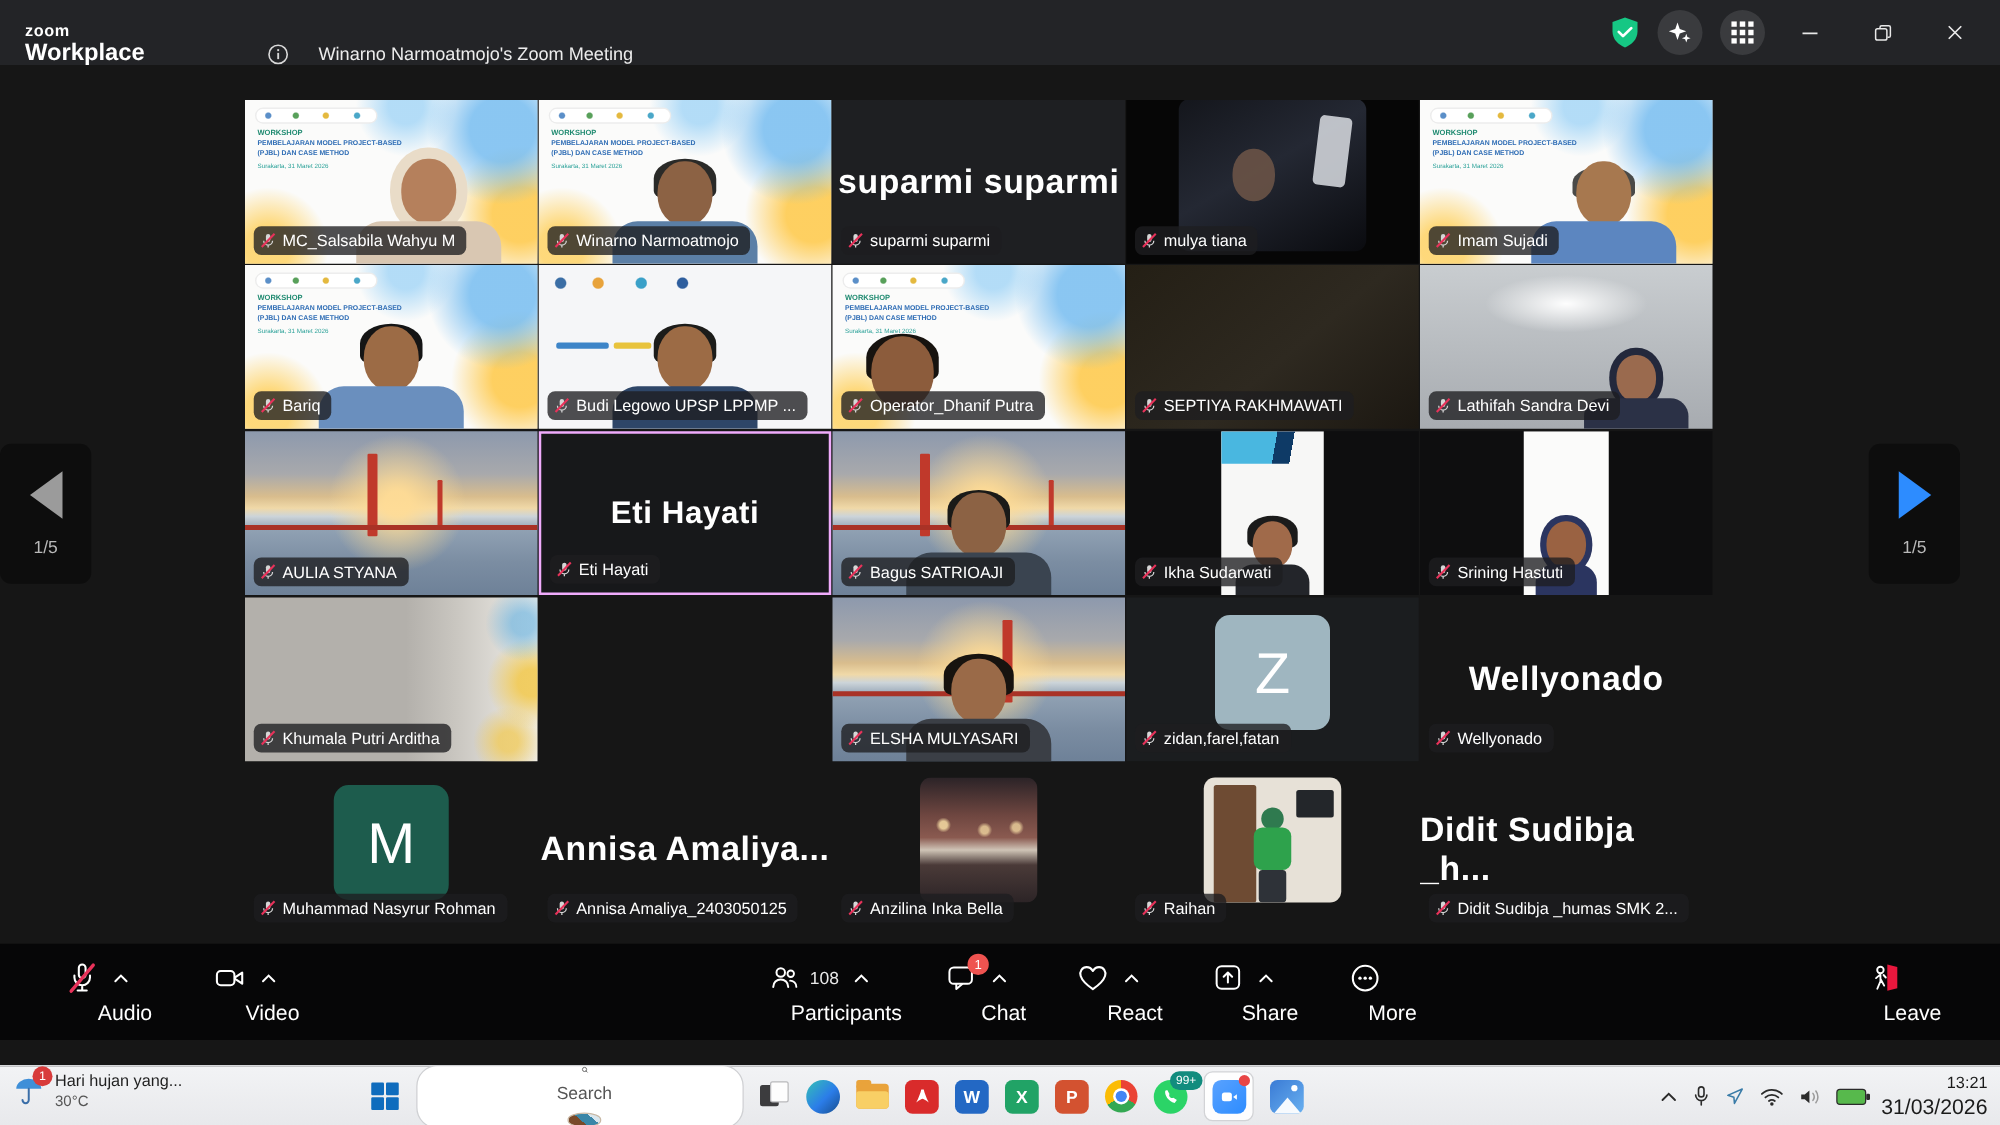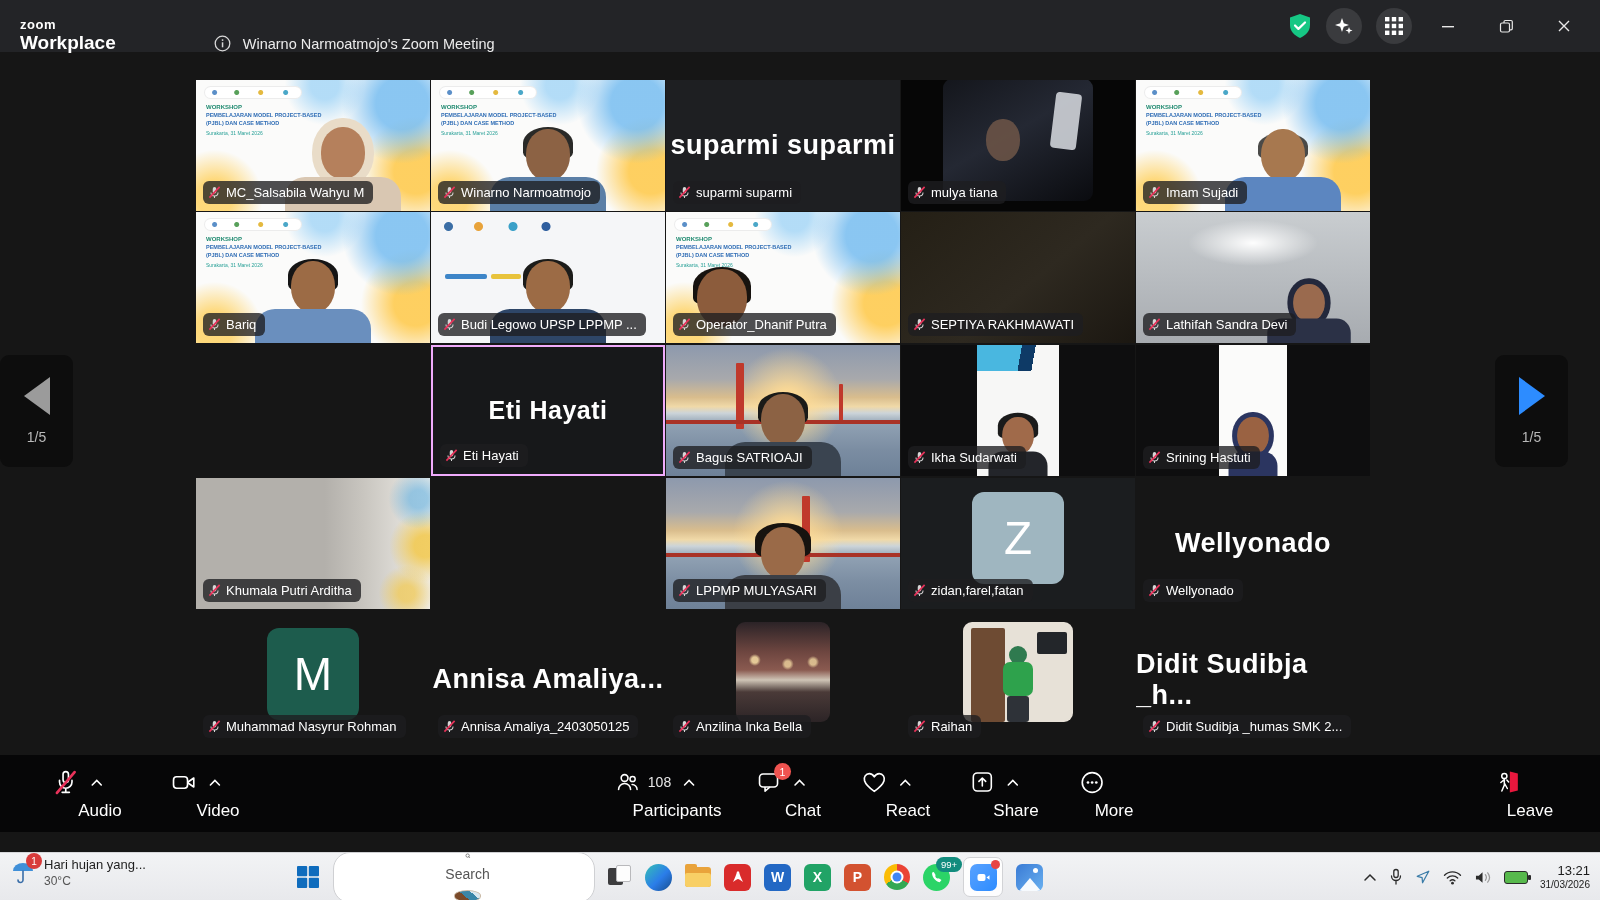--- a/index.html
+++ b/index.html
@@ -6,21 +6,21 @@
   html,body { width:1600px; height:900px; overflow:hidden; background:#141414;
     font-family:"Liberation Sans", sans-serif; }
   .screen { position:relative; width:1600px; height:900px; background:#161616; }
 
   
   .titlebar { position:absolute; top:0; left:0; width:100%; height:52px; background:#232427;
     display:flex; align-items:flex-end; }
   .zlogo { margin-left:20px; line-height:1; color:#fff; }
   .zlogo .t { font-size:13px; font-weight:bold; letter-spacing:.5px; }
   .zlogo .b { font-size:19px; font-weight:bold; margin-top:2px; }
-  .mtitle { display:flex; align-items:center; gap:12px; margin-left:98px; color:#ececec; font-size:14.5px; }
+  .mtitle { display:flex; align-items:center; gap:24px; margin-left:98px; color:#ececec; font-size:14.5px; }
   .tb-right { position:absolute; right:0; top:0; height:52px; display:flex; align-items:center; gap:14px; padding-right:14px; }
   .circle-btn { width:36px; height:36px; border-radius:50%; background:#3a3b3e; display:flex; align-items:center; justify-content:center; }
   .winbtn { width:44px; height:52px; display:flex; align-items:center; justify-content:center; color:#e8e8e8; }
 
   
   .tile { position:absolute; width:234px; height:131px; background:#1e1f22; overflow:hidden; }
   .tile.clear { background:transparent; }
   .tile.active { border:2px solid #f0abfc; }
   .name-tag { position:absolute; left:7px; bottom:7px; display:flex; align-items:center; gap:5px;
     background:rgba(30,30,32,.78); color:#fff; font-size:13px; padding:4px 9px 4px 5px; border-radius:6px;
@@ -138,21 +138,21 @@
   .reddot { position:absolute; top:2px; right:2px; width:9px; height:9px; border-radius:50%; background:#e84545; }
   .photos { position:relative; width:27px; height:27px; border-radius:6px; background:linear-gradient(135deg,#3a7bd5,#69b0f0); overflow:hidden; }
   .photos .mt { position:absolute; bottom:0; left:3px; width:0; height:0;
     border-left:11px solid transparent; border-right:11px solid transparent; border-bottom:13px solid #fff; opacity:.95; }
   .photos .sun { position:absolute; top:4px; right:5px; width:5px; height:5px; border-radius:50%; background:#fff; }
   .tray { position:absolute; right:10px; top:0; height:48px; display:flex; align-items:center; gap:12px; }
   .battery { position:relative; width:24px; height:13px; border:1.5px solid #2b2b2b; border-radius:3px; background:#57b94c; }
   .battery::after { content:""; position:absolute; right:-4px; top:3px; width:2.5px; height:5px; background:#2b2b2b; border-radius:1px; }
   .clock { text-align:right; color:#1b1b1b; line-height:1.25; }
   .clock .t { font-size:13px; }
-  .clock .d { font-size:10px; }
+  .clock .d { font-size:17px; }
 </style>
 </head>
 <body>
 
 <div class="screen">
 
   <div class="titlebar">
     <div class="zlogo">
       <div class="t">zoom</div>
       <div class="b">Workplace</div>
@@ -389,20 +389,33 @@
     <div class="name-tag">
       <svg width="13" height="13" viewBox="0 0 14 14">
           <rect x="5.1" y="1.2" width="3.8" height="7" rx="1.9" fill="#d6d6d6"></rect>
           <path d="M3.2 7 a3.8 3.8 0 0 0 7.6 0 M7 10.8 V13" fill="none" stroke="#d6d6d6" stroke-width="1.1"></path>
           <path d="M1.5 12.5 L12.5 1" stroke="#e8325a" stroke-width="1.8"></path>
         </svg>
       <span>Lathifah Sandra Devi</span>
     </div>
   </div>
 
+  <div class="tile bg-bridge" style="left:196px;top:345px">
+    <div class="tower t1"></div>
+    <div class="tower t2"></div>
+    <div class="deck"></div>
+    <div class="name-tag">
+      <svg width="13" height="13" viewBox="0 0 14 14">
+          <rect x="5.1" y="1.2" width="3.8" height="7" rx="1.9" fill="#d6d6d6"></rect>
+          <path d="M3.2 7 a3.8 3.8 0 0 0 7.6 0 M7 10.8 V13" fill="none" stroke="#d6d6d6" stroke-width="1.1"></path>
+          <path d="M1.5 12.5 L12.5 1" stroke="#e8325a" stroke-width="1.8"></path>
+        </svg>
+      <span>AULIA STYANA</span>
+    </div>
+  </div>
 
   <div class="tile active" style="left:431px;top:345px;background:#17181a">
     <div class="big-name" style="font-size:25px">Eti Hayati</div>
     <div class="name-tag">
       <svg width="13" height="13" viewBox="0 0 14 14">
           <rect x="5.1" y="1.2" width="3.8" height="7" rx="1.9" fill="#d6d6d6"></rect>
           <path d="M3.2 7 a3.8 3.8 0 0 0 7.6 0 M7 10.8 V13" fill="none" stroke="#d6d6d6" stroke-width="1.1"></path>
           <path d="M1.5 12.5 L12.5 1" stroke="#e8325a" stroke-width="1.8"></path>
         </svg>
       <span>Eti Hayati</span>
@@ -487,21 +500,21 @@
       <div class="hair" style="background:#17130f;width:56px;height:34px"></div>
         <div class="head" style="background:#9a6a48"></div>
         <div class="torso" style="background:#3b3f46"></div>
     </div>
     <div class="name-tag">
       <svg width="13" height="13" viewBox="0 0 14 14">
           <rect x="5.1" y="1.2" width="3.8" height="7" rx="1.9" fill="#d6d6d6"></rect>
           <path d="M3.2 7 a3.8 3.8 0 0 0 7.6 0 M7 10.8 V13" fill="none" stroke="#d6d6d6" stroke-width="1.1"></path>
           <path d="M1.5 12.5 L12.5 1" stroke="#e8325a" stroke-width="1.8"></path>
         </svg>
-      <span>LPPMP MULYASARI</span>
+      <span>ELSHA MULYASARI</span>
     </div>
   </div>
 
   <div class="tile" style="left:901px;top:478px;background:#1b1d1f">
     <div class="avatar" style="background:#9fb6c0">
       <span>Z</span>
     </div>
     <div class="name-tag">
       <svg width="13" height="13" viewBox="0 0 14 14">
           <rect x="5.1" y="1.2" width="3.8" height="7" rx="1.9" fill="#d6d6d6"></rect>

